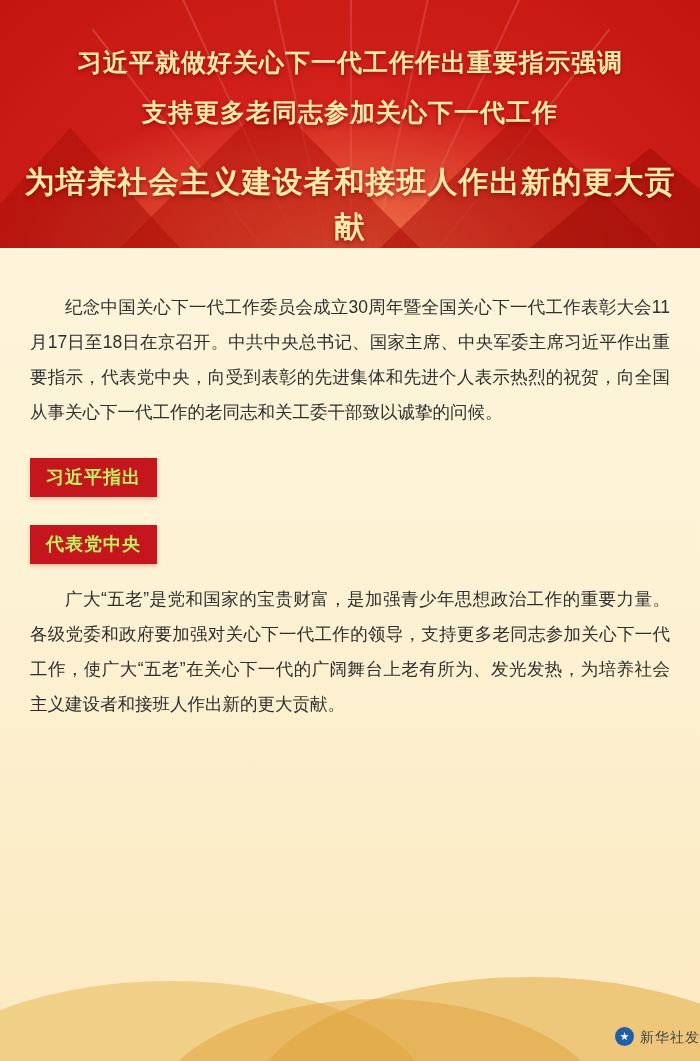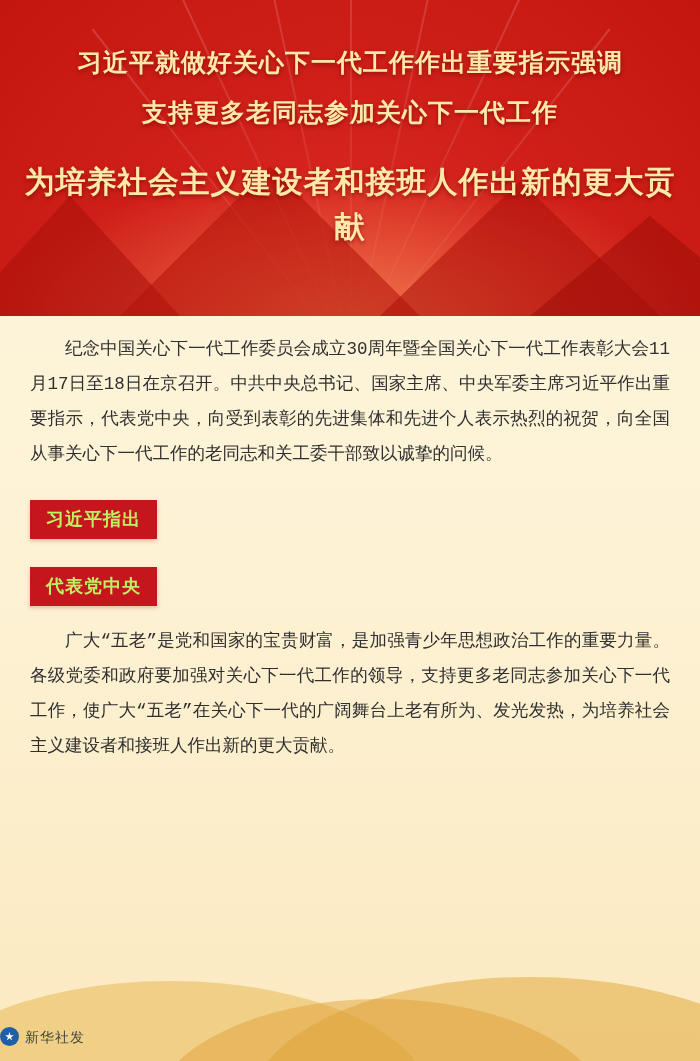--- a/index.html
+++ b/index.html
@@ -19,21 +19,21 @@
     height: 1061px;
     background: linear-gradient(180deg, #fdf5de 0%, #fdf2d4 55%, #fbe9c0 100%);
     box-sizing: border-box;
     overflow: hidden;
   }
 
   
   .banner {
     position: relative;
     width: 700px;
-    height: 316px;
+    height: 248px;
     background:
       radial-gradient(ellipse at 50% 120%, #e8342a 0%, #d3211c 45%, #c3160f 100%),
       #c8170f;
     overflow: hidden;
   }
   .banner .ray {
     position: absolute;
     top: -60px;
     left: 50%;
     width: 2px;
@@ -93,22 +93,21 @@
     line-height: 1.5;
   }
   .banner-line.l1 { font-size: 25px; margin-bottom: 12px; }
   .banner-line.l2 { font-size: 25px; margin-bottom: 28px; }
   .banner-line.l3 { font-size: 30px; }
 
   
   .content {
     position: relative;
     z-index: 4;
-    padding: 16px 30px 0 30px;
-    font-family: Liberation Mono, monospace;
+    padding: 42px 30px 0 30px;
   }
   .para {
     font-size: 17.5px;
     line-height: 2.0;
     color: #2f2f2f;
     text-align: justify;
     text-justify: inter-ideograph;
     text-indent: 2em;
     margin: 0;
   }
@@ -148,21 +147,21 @@
   }
   .d3 {
     left: 150px; bottom: -58px; width: 460px; height: 120px;
     background: #dd9e33; opacity: 0.45;
   }
   .credit {
     position: absolute;
     left: 0;
     bottom: 14px;
     width: 700px;
-    text-align: left;
+    text-align: right;
     font-size: 14px;
     color: #444;
     z-index: 6;
   }
   .credit .logo {
     display: inline-block;
     width: 19px;
     height: 19px;
     border-radius: 50%;
     background: #1f5fa8;

